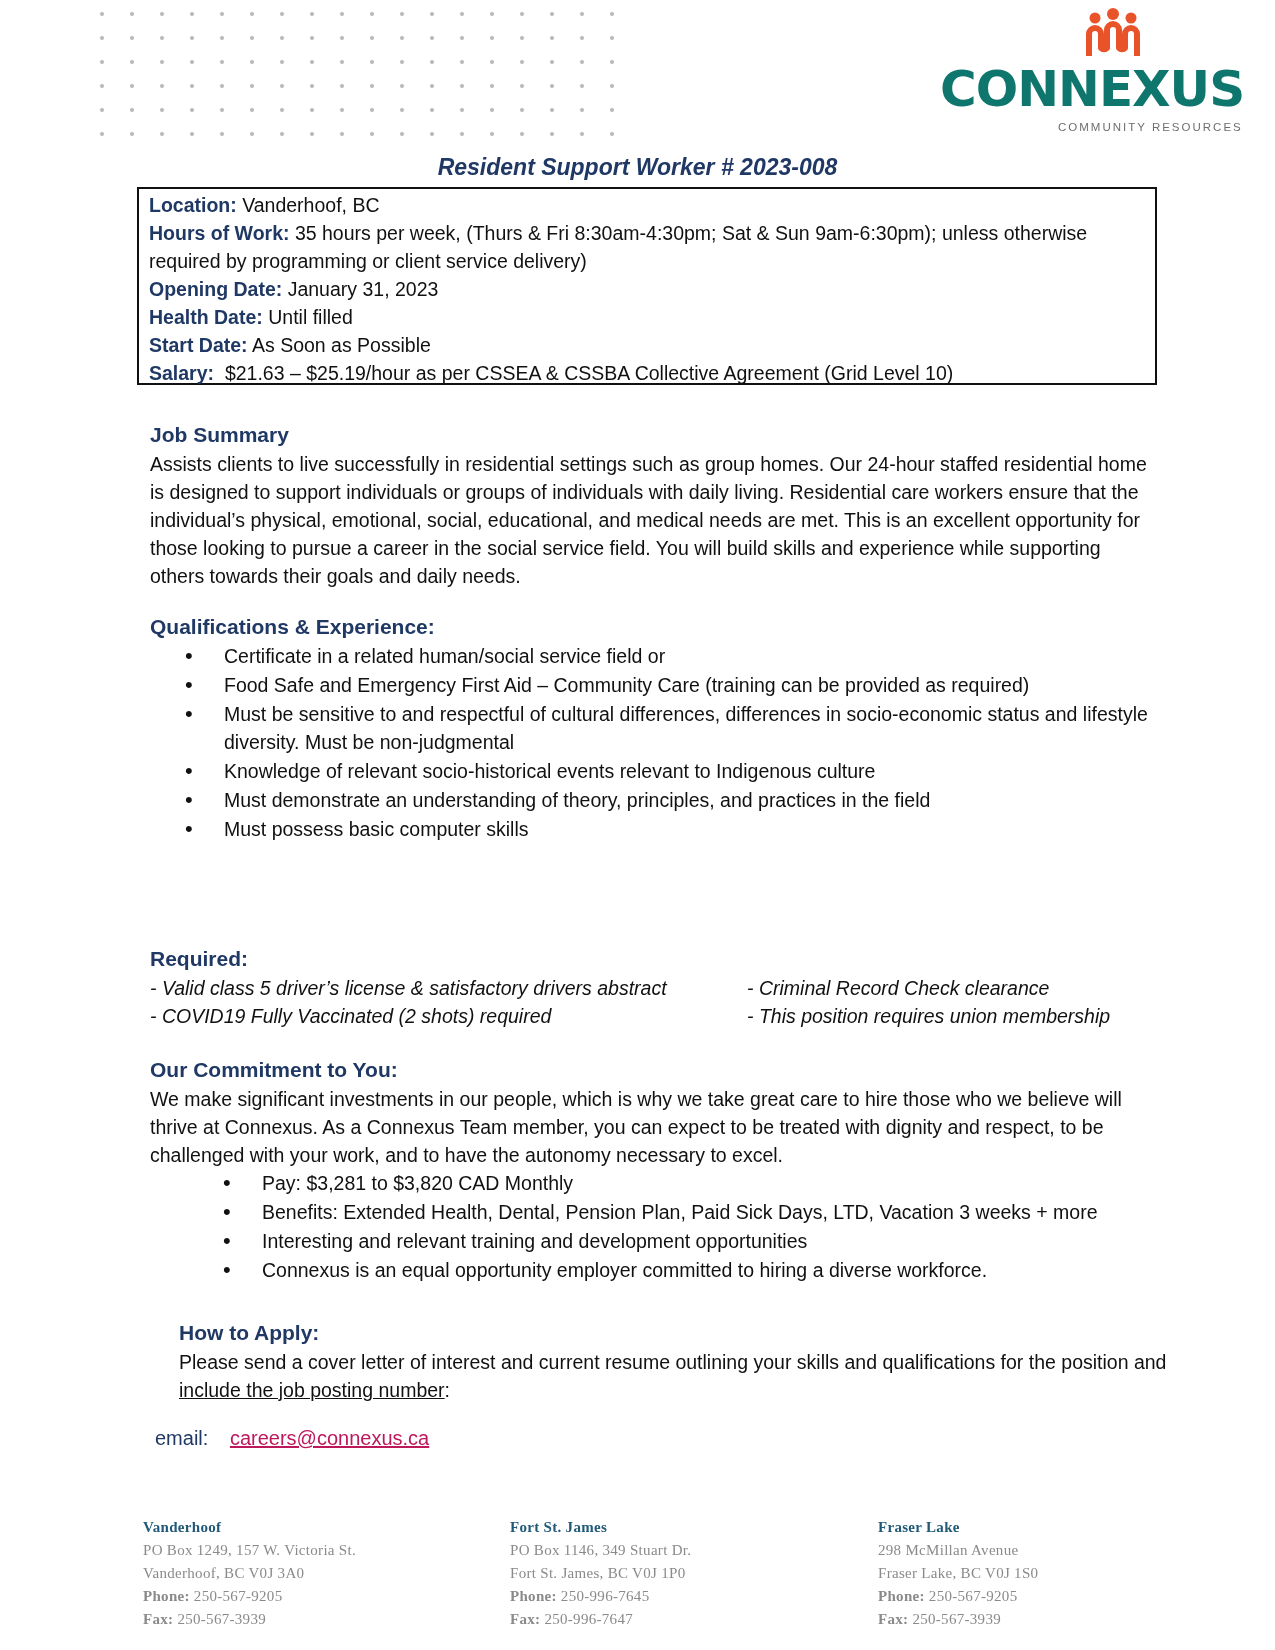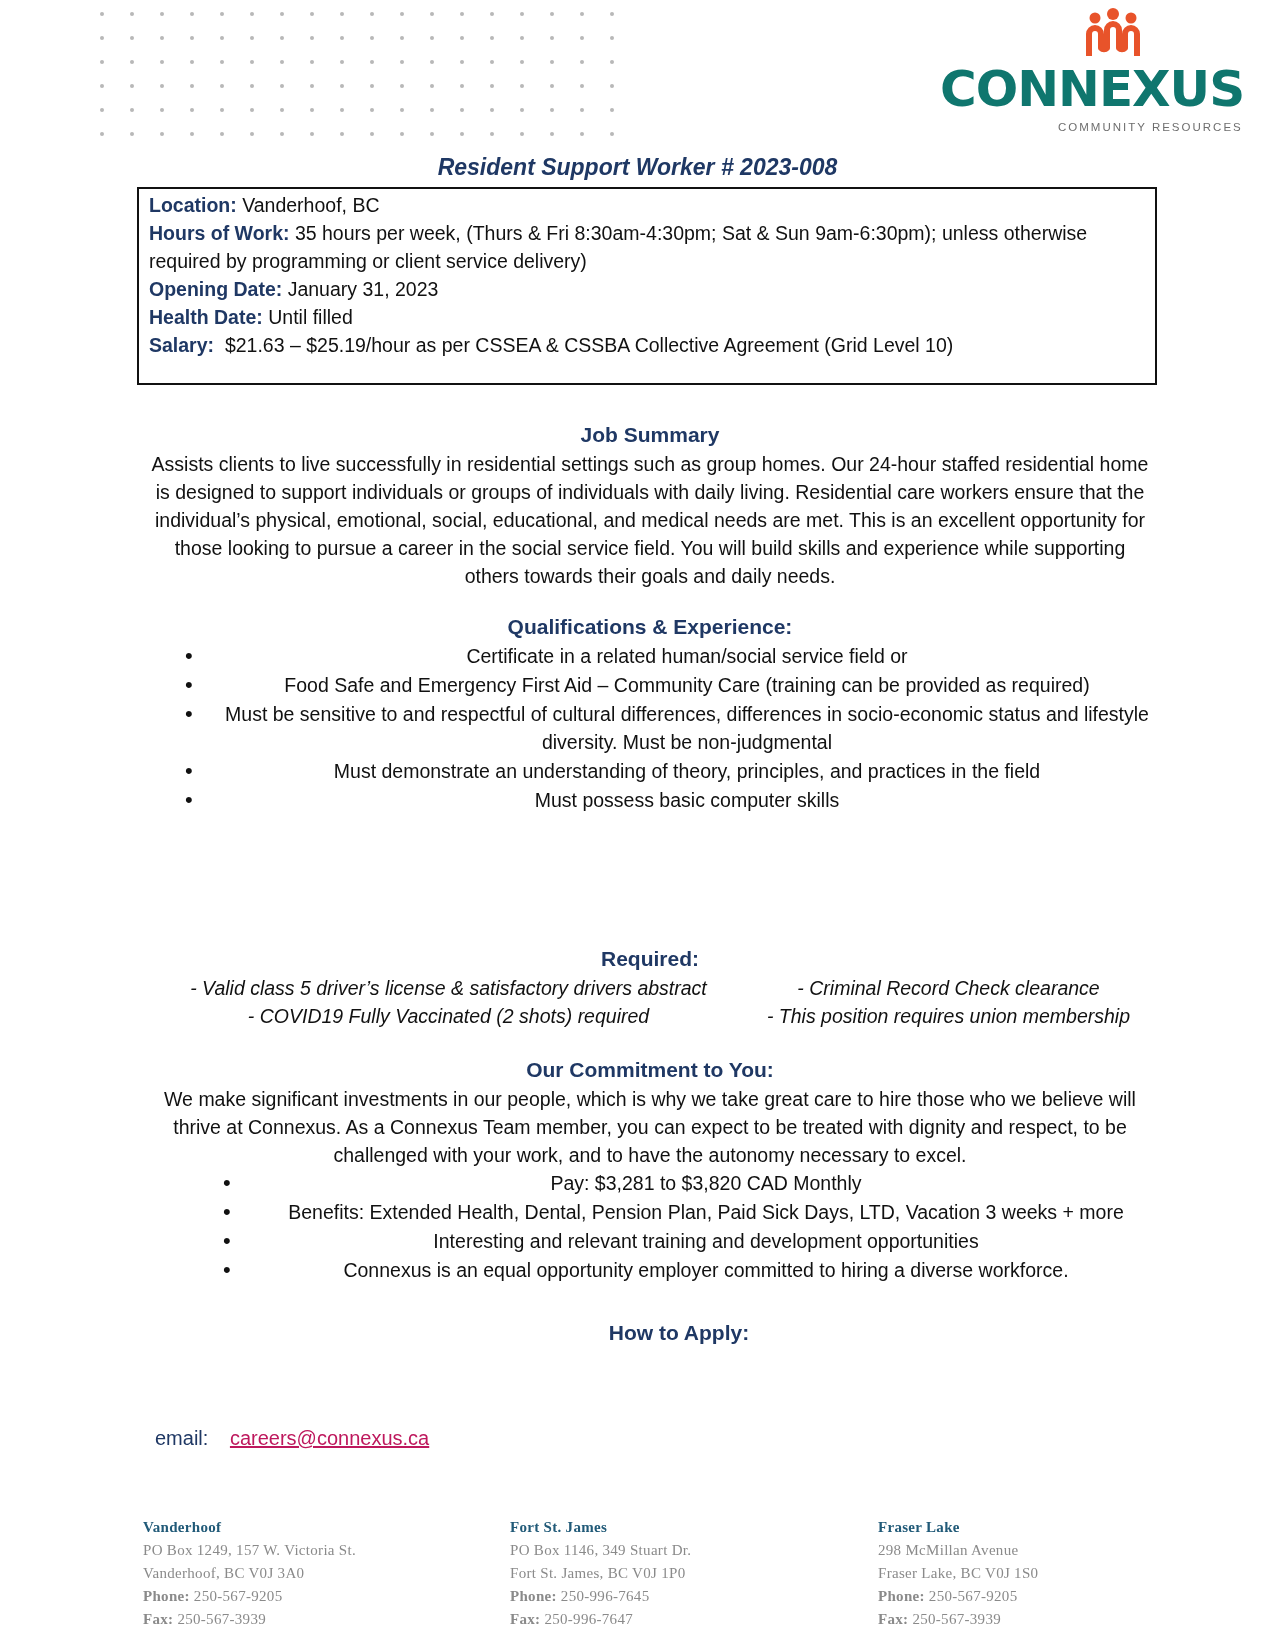--- a/index.html
+++ b/index.html
@@ -10,21 +10,21 @@
   .logo { position: absolute; left: 940px; top: 8px; width: 320px; height: 120px; }
   .logo-word { position: absolute; left: 0; top: 52px; font-family: "DejaVu Sans", sans-serif; font-weight: bold;
                font-size: 50px; letter-spacing: -1px; color: #0f766e; }
   .logo-sub { position: absolute; left: 118px; top: 113px; font-size: 11.5px; letter-spacing: 2px; color: #6e6e6e; }
   .title { position: absolute; left: 0; width: 1275px; top: 154px; text-align: center;
            font-size: 23px; font-weight: bold; font-style: italic; color: #1f3864; }
   .infobox { position: absolute; left: 137px; top: 187px; width: 1020px; height: 198px;
              border: 2px solid #111; box-sizing: border-box; padding: 2px 10px; }
   .line { font-size: 19.5px; line-height: 28px; }
   .lbl { color: #1f3864; font-weight: bold; }
-  .sec { position: absolute; left: 150px; width: 1000px; text-align: center; }
+  .sec { position: absolute; left: 150px; width: 1000px; }
   .h { font-size: 21px; font-weight: bold; color: #1f3864; line-height: 30px; }
   .p { font-size: 19.5px; line-height: 28px; }
   ul.b { list-style: none; margin: 0; padding: 0; }
   ul.b li { position: relative; font-size: 19.5px; line-height: 28px; padding-left: 74px; margin-bottom: 1px; }
   ul.b li::before { content: "\2022"; position: absolute; left: 35px; font-size: 22px; }
   ul.c li { padding-left: 112px; }
   ul.c li::before { left: 73px; }
   .req { display: grid; grid-template-columns: 597px auto; font-size: 19.5px; line-height: 28px; font-style: italic; }
   .email { position: absolute; left: 155px; top: 1427px; font-size: 20px; }
   .email .lbl2 { color: #1f3864; }
@@ -160,34 +160,36 @@
   <div class="logo-sub">COMMUNITY RESOURCES</div>
 </div>
 
 <div class="title">Resident Support Worker # 2023-008</div>
 
 <div class="infobox">
   <div class="line"><span class="lbl">Location:</span><span> Vanderhoof, BC</span></div>
   <div class="line"><span class="lbl">Hours of Work:</span><span> 35 hours per week, (Thurs &amp; Fri 8:30am-4:30pm; Sat &amp; Sun 9am-6:30pm); unless otherwise required by programming or client service delivery)</span></div>
   <div class="line"><span class="lbl">Opening Date:</span><span> January 31, 2023</span></div>
   <div class="line"><span class="lbl">Health Date:</span><span> Until filled</span></div>
+  <div class="line"><span class="lbl">Start Date:</span><span> As Soon as Possible</span></div>
   <div class="line"><span class="lbl">Salary:</span><span style="white-space:pre">  $21.63 – $25.19/hour as per CSSEA &amp; CSSBA Collective Agreement (Grid Level 10)</span></div>
 </div>
 
 <div class="sec" style="top:420px;">
   <div class="h">Job Summary</div>
   <div class="p">Assists clients to live successfully in residential settings such as group homes.  Our 24-hour staffed residential home is designed to support individuals or groups of individuals with daily living.  Residential care workers ensure that the individual’s physical, emotional, social, educational, and medical needs are met. This is an excellent opportunity for those looking to pursue a career in the social service field.  You will build skills and experience while supporting others towards their goals and daily needs.</div>
 </div>
 
 <div class="sec" style="top:612px;">
   <div class="h">Qualifications &amp; Experience:</div>
   <ul class="b">
     <li>Certificate in a related human/social service field or</li>
     <li>Food Safe and Emergency First Aid – Community Care (training can be provided as required)</li>
     <li>Must be sensitive to and respectful of cultural differences, differences in socio-economic status and lifestyle diversity. Must be non-judgmental</li>
+    <li>Knowledge of relevant socio-historical events relevant to Indigenous culture</li>
     <li>Must demonstrate an understanding of theory, principles, and practices in the field</li>
     <li>Must possess basic computer skills</li>
   </ul>
 </div>
 
 <div class="sec" style="top:944px;">
   <div class="h">Required:</div>
   <div class="req">
     <div>- Valid class 5 driver’s license &amp; satisfactory drivers abstract</div>
     <div>- Criminal Record Check clearance</div>
@@ -202,20 +204,21 @@
   <ul class="b c">
     <li>Pay: $3,281 to $3,820 CAD Monthly</li>
     <li>Benefits: Extended Health, Dental, Pension Plan, Paid Sick Days, LTD, Vacation 3 weeks + more</li>
     <li>Interesting and relevant training and development opportunities</li>
     <li>Connexus is an equal opportunity employer committed to hiring a diverse workforce.</li>
   </ul>
 </div>
 
 <div class="sec" style="top:1318px;margin-left:29px;">
   <div class="h">How to Apply:</div>
+  <div class="p"><span>Please send a cover letter of interest and current resume outlining your skills and qualifications for the position and </span><u>include the job posting number</u><span>:</span></div>
 </div>
 
 <div class="email">
   <span class="lbl2">email:</span>
   <a>careers@connexus.ca</a>
 </div>
 
 <div class="office" style="left:143px;">
   <div class="name">Vanderhoof</div>
   <div>PO Box 1249, 157 W. Victoria St.</div>

